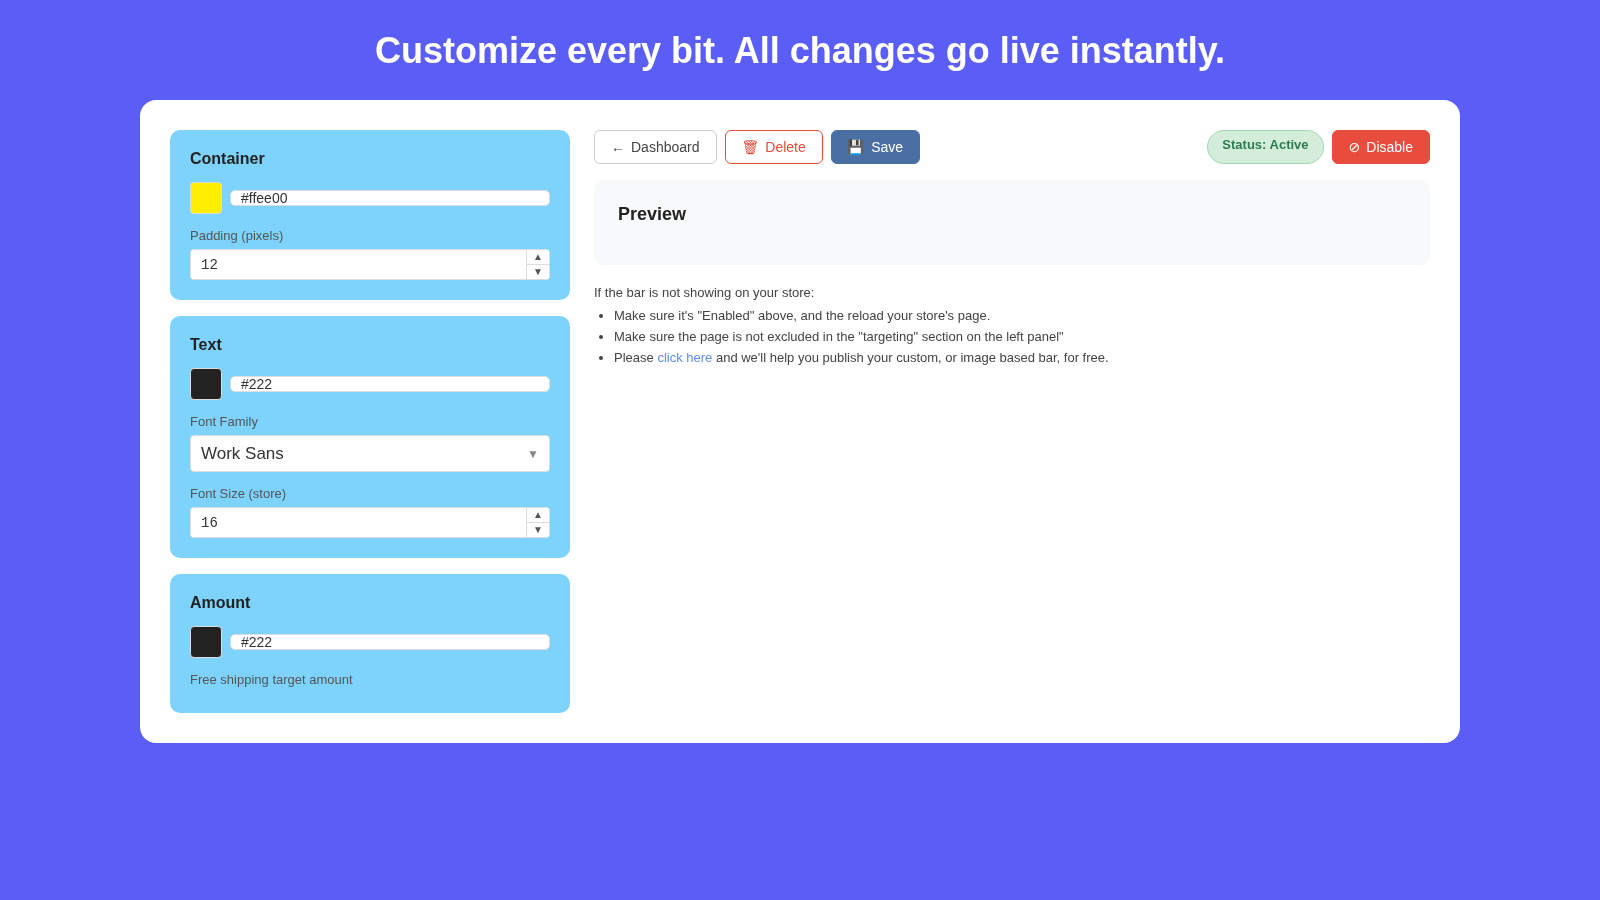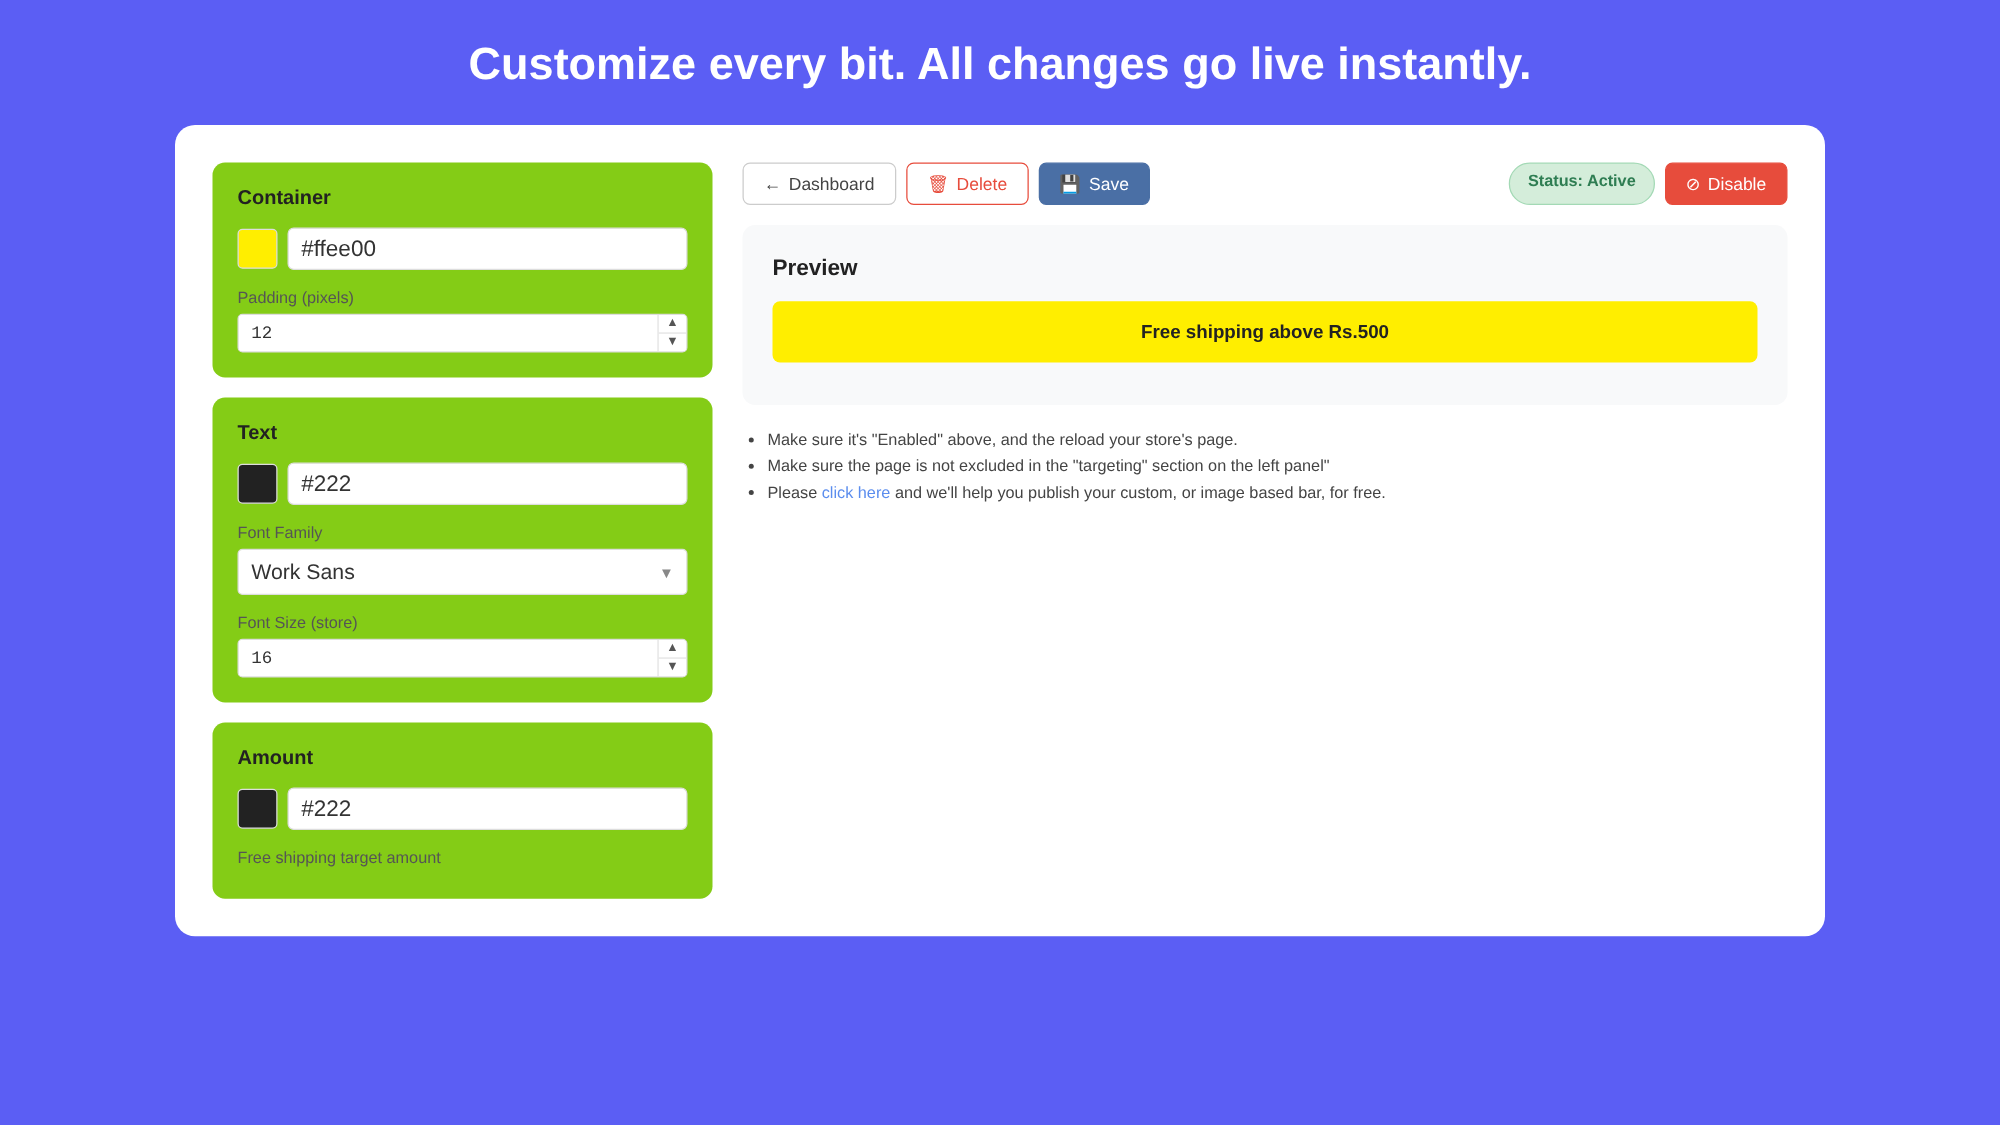--- a/index.html
+++ b/index.html
@@ -35,21 +35,21 @@
     
     .left-panel {
       width: 400px;
       flex-shrink: 0;
       display: flex;
       flex-direction: column;
       gap: 16px;
     }
 
     .section-card {
-      background: #84cc16;
+      background: #7dd3fc;
       border-radius: 10px;
       padding: 20px;
     }
 
     .section-title {
       font-size: 16px;
       font-weight: 700;
       color: #222;
       margin-bottom: 14px;
     }
@@ -65,25 +65,25 @@
       width: 32px;
       height: 32px;
       border-radius: 4px;
       border: 1px solid #ddd;
       flex-shrink: 0;
       cursor: pointer;
     }
 
     .color-input {
       flex: 1;
-      height: 34px;
+      height: 16px;
       border: 1px solid #ddd;
       border-radius: 5px;
       padding: 0 10px;
-      font-size: 18px;
+      font-size: 14px;
       color: #333;
       background: #fff;
     }
 
     .field-label {
       font-size: 13px;
       color: #555;
       margin-bottom: 6px;
     }
 
@@ -347,24 +347,24 @@
         <button class="btn btn-danger">
           <span>⊘</span>
           <span>Disable</span>
         </button>
       </div>
     </div>
 
     <div class="preview-card">
       <div class="preview-title">Preview</div>
 
-      <div class="preview-bar">Free shipping above Rs.500</div>
     </div>
 
     <div class="info-section">
+      <p class="info-text">If the bar is not showing on your store:</p>
       <ul class="info-list">
         <li>Make sure it's "Enabled" above, and the reload your store's page.</li>
         <li>Make sure the page is not excluded in the "targeting" section on the left panel"</li>
         <li>
           <span>Please </span>
           <a class="info-link" href="#">click here</a>
           <span> and we'll help you publish your custom, or image based bar, for free.</span>
         </li>
       </ul>
     </div>

